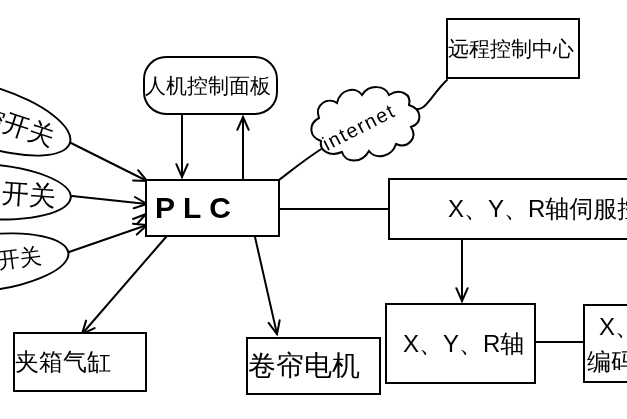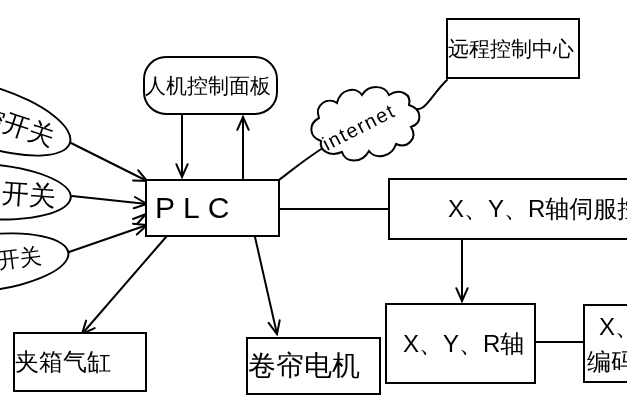--- a/index.html
+++ b/index.html
@@ -14,21 +14,21 @@
     box-sizing:border-box;display:flex;align-items:center;justify-content:flex-start;
     text-align:center;color:#000;
   }
   .node.multiline{flex-direction:column;align-items:stretch;justify-content:center;text-align:left;}
   .ellipse{
     position:absolute;z-index:2;background:#fff;border:2px solid #000;border-radius:50%;
     box-sizing:border-box;display:flex;align-items:center;justify-content:flex-end;
   }
   .hmi{left:143px;top:56px;width:135px;height:59px;font-size:21px;border-radius:23px;}
   .remote{left:446px;top:18px;width:134px;height:61px;font-size:21px;}
-  .plc{left:145px;top:179px;width:135px;height:58px;font-size:30px;letter-spacing:8px;padding-left:8px;}
+  .plc{left:145px;top:179px;width:135px;height:58px;font-size:30px;letter-spacing:8px;padding-left:8px;font-weight:bold;}
   .controller{left:388px;top:178px;width:272px;height:62px;justify-content:flex-start;padding-left:58px;font-size:24px;}
   .servo-motor{left:385px;top:303px;width:151px;height:81px;font-size:24px;}
   .servo-motor .l1{padding-left:16px;line-height:36px;}
   .servo-motor .l2{padding-left:3px;line-height:36px;}
   .encoder{left:583px;top:304px;width:110px;height:79px;font-size:24px;}
   .encoder .l1{padding-left:14px;line-height:35px;}
   .encoder .l2{padding-left:2px;line-height:35px;}
   .cylinder{left:13px;top:332px;width:134px;height:60px;font-size:24px;}
   .shutter{left:210px;top:337px;width:135px;height:58px;font-size:28px;margin-left:36px;}
   .e1{left:-95px;top:86px;width:170px;height:62px;transform:rotate(18deg);font-size:26px;padding-right:16px;}

